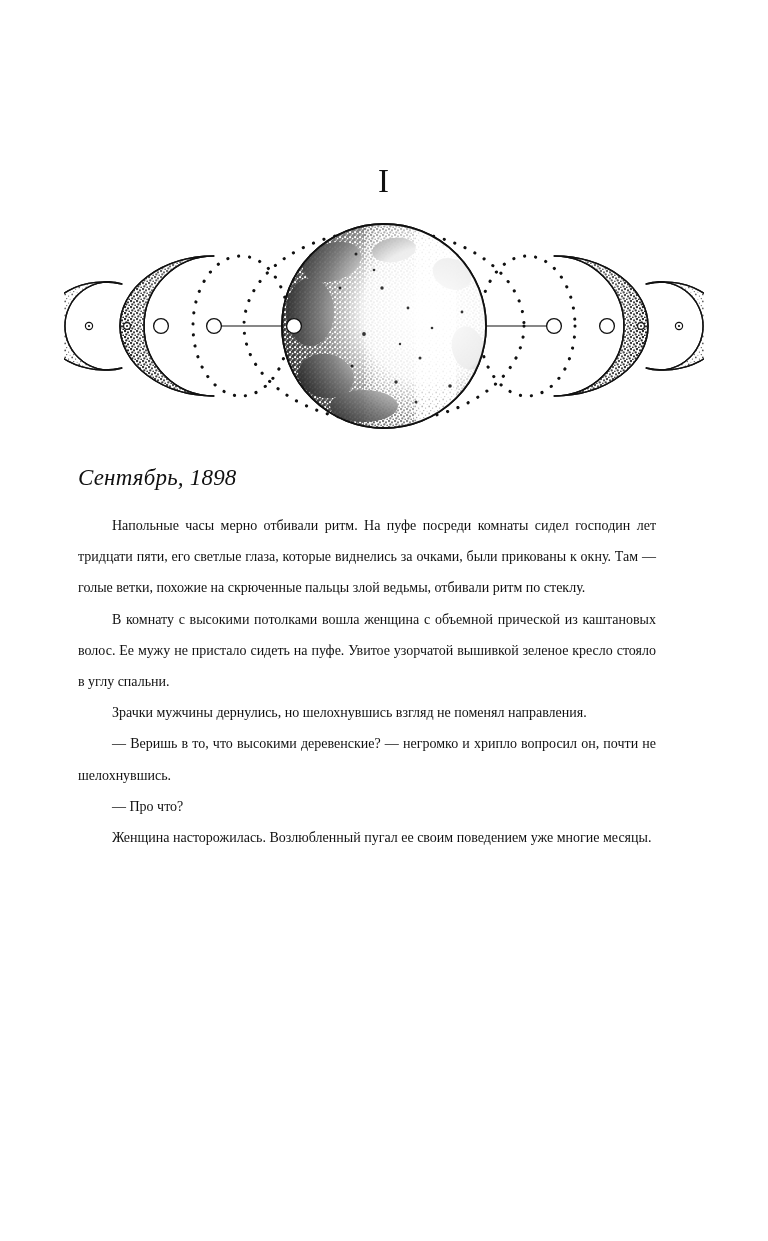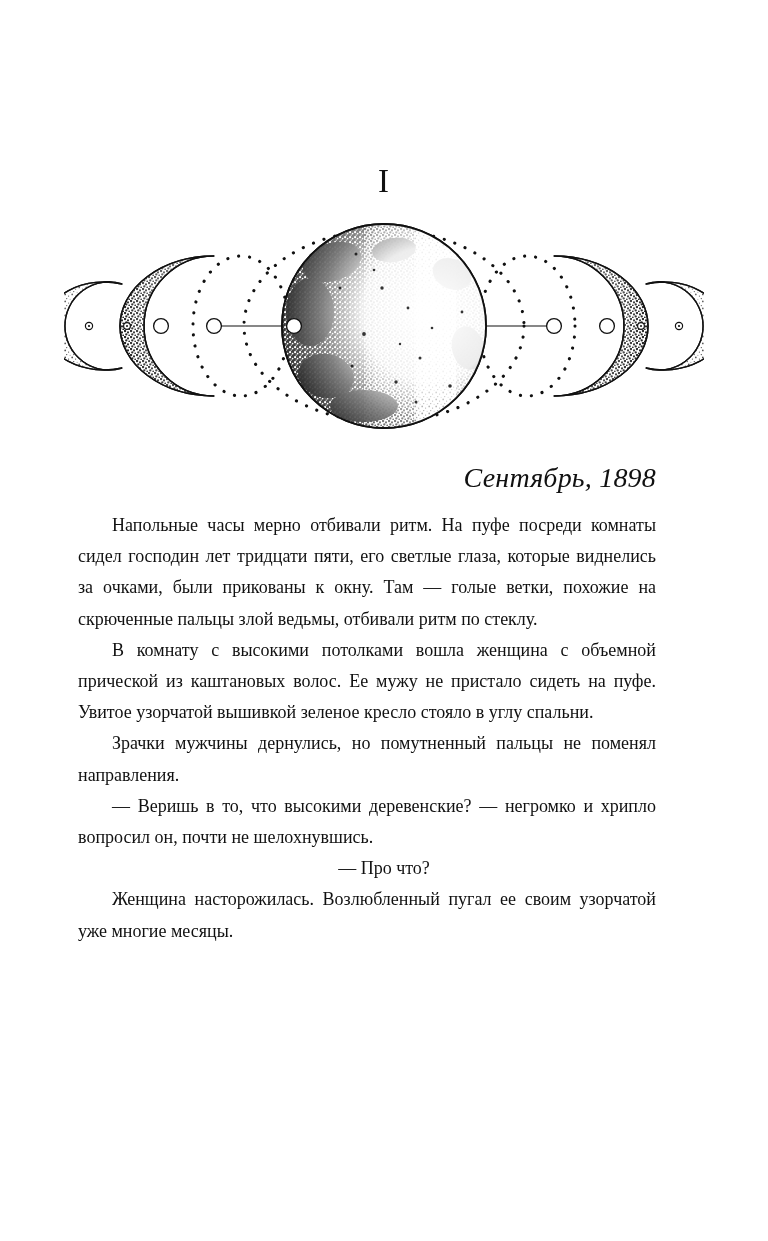--- a/index.html
+++ b/index.html
@@ -52,40 +52,40 @@
 
   
   .textblock {
     position: absolute;
     top: 464px;
     left: 78px;
     width: 578px;
   }
   .dateline {
     font-style: italic;
-    font-size: 28px;
+    font-size: 23px;
     line-height: 28px;
-    text-align: right;
+    text-align: left;
     margin: 0 0 18px 0;
     letter-spacing: 0.2px;
     color: #111111;
   }
   p.body {
     margin: 0;
-    font-size: 18px;
+    font-size: 14px;
     line-height: 31.2px;
     text-align: justify;
     text-justify: inter-word;
     text-indent: 34px;
     color: #111111;
     hyphens: manual;
     -webkit-hyphens: manual;
   }
   p.body.last-short {
-    text-align: center;
+    text-align: left;
   }
 </style>
 </head>
 <body>
 
 <div class="page">
 
   <div class="chapter-number">I</div>
 
   <div class="ornament">
@@ -218,19 +218,19 @@
         <circle cx="25" cy="110" r="1.1" fill="#111"></circle>
       </g>
     </svg>
   </div>
 
   <div class="textblock">
     <div class="dateline">Сентябрь, 1898</div>
 
     <p class="body">Напольные часы мерно отбивали ритм. На пуфе посреди комнаты сидел господин лет тридцати пяти, его светлые глаза, которые виднелись за очками, были прикованы к окну. Там — голые ветки, похожие на скрюченные пальцы злой ведьмы, отбивали ритм по стеклу.</p>
     <p class="body">В комнату с высокими потолками вошла женщина с объемной прической из каштановых волос. Ее мужу не пристало сидеть на пуфе. Увитое узорчатой вышивкой зеленое кресло стояло в углу спальни.</p>
-    <p class="body">Зрачки мужчины дернулись, но помутненный пальцы не поменял направления.</p>
+    <p class="body">Зрачки мужчины дернулись, но шелохнувшись взгляд не поменял направления.</p>
     <p class="body">— Веришь в то, что высокими деревенские? — негромко и хрипло вопросил он, почти не шелохнувшись.</p>
     <p class="body last-short">— Про что?</p>
-    <p class="body">Женщина насторожилась. Возлюбленный пугал ее своим узорчатой уже многие месяцы.</p>
+    <p class="body">Женщина насторожилась. Возлюбленный пугал ее своим поведением уже многие месяцы.</p>
   </div>
 
 </div>
 
 </body></html>

